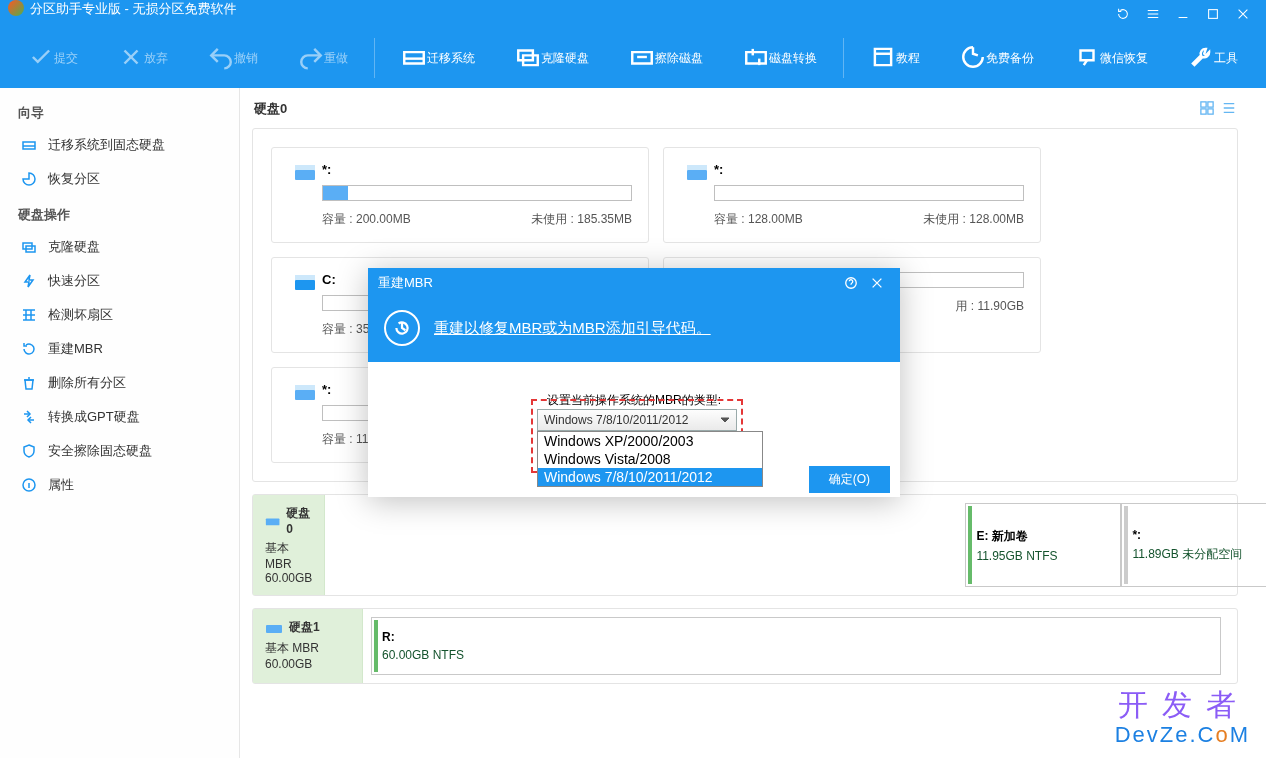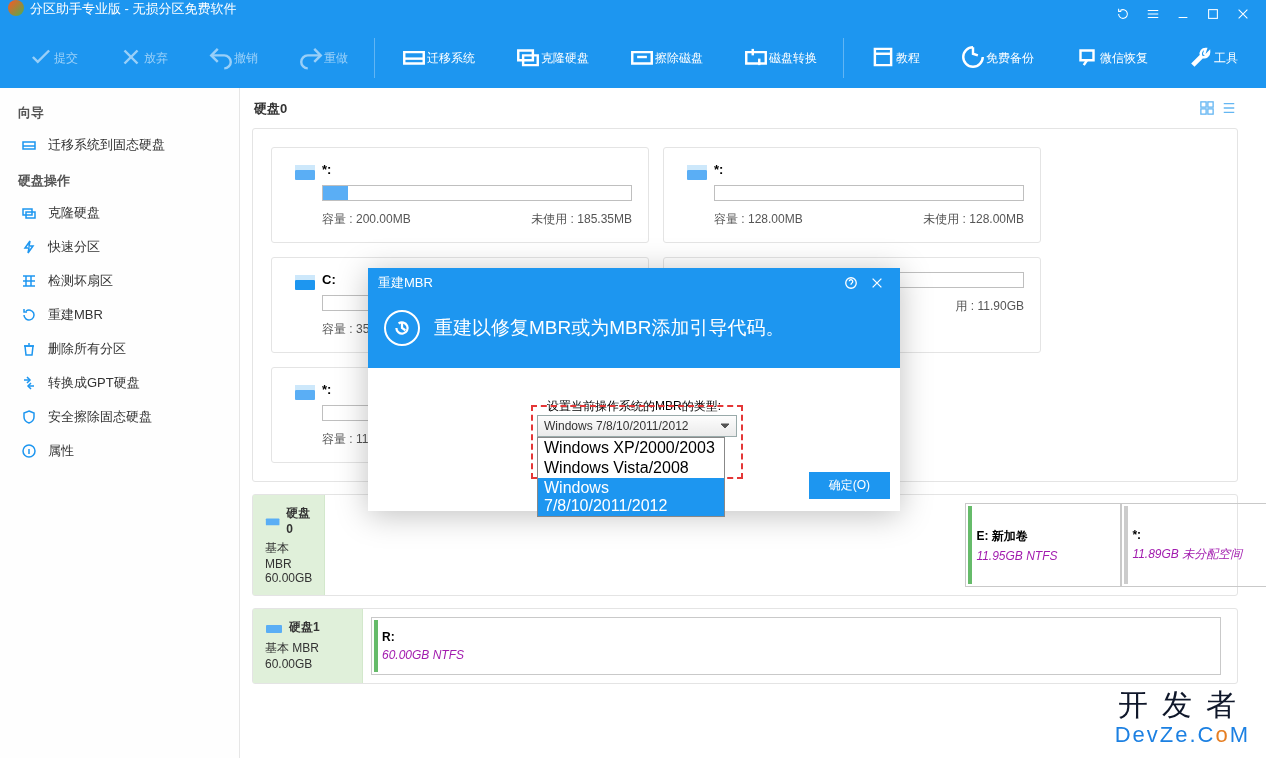--- a/index.html
+++ b/index.html
@@ -44,45 +44,45 @@
 
 .disk-row { border: 1px solid #e4e4e4; border-radius: 3px; margin-bottom: 12px; display: flex; min-height: 76px; }
 .disk-row .dlabel { width: 110px; background: #e0f0da; border-right: 1px solid #d3e8cc; padding: 10px 12px; font-size: 12px; color: #333; }
 .disk-row .dlabel .dh { display: flex; align-items: center; font-weight: bold; margin-bottom: 4px; }
 .disk-row .dlabel .dh svg { width: 18px; height: 14px; margin-right: 6px; }
 .disk-row .dparts { flex: 1; display: flex; padding: 8px; gap: 0; }
 .diskpart { border: 1px solid #c9c9c9; padding: 6px 10px; font-size: 12px; display: flex; flex-direction: column; justify-content: center; position: relative; }
 .diskpart .dpbar { position:absolute; left:2px; top:2px; bottom:2px; width:4px; background:#66bb6a; }
 .diskpart.alloc .dpbar{ background:#ccc;}
 .diskpart .dpn { font-weight: bold; }
-.diskpart .dps { color:#a21caf; margin-top:4px;font-style:italic;}
+.diskpart .dps { color:#14532d; margin-top:4px;}
 
 
 .dialog { position: absolute; top: 268px; left: 368px; width: 532px; background: #fff; box-shadow: 0 4px 30px rgba(0,0,0,0.25); z-index: 50; }
 .dlg-title { height: 30px; background: #1d96f0; color: #fff; display: flex; align-items: center; padding: 0 10px; font-size: 13px; }
 .dlg-title .spacer { flex: 1; }
 .dlg-title .dbtn { width: 26px; height: 30px; display:flex;align-items:center;justify-content:center; cursor:pointer;}
 .dlg-title .dbtn svg { stroke:#fff; fill:none; width:14px;height:14px; stroke-width:1.5;}
-.dlg-banner { background: #1d96f0; color: #fff; padding: 12px 16px 22px; display: flex; align-items: center; font-size: 19px; }
+.dlg-banner { background: #1d96f0; color: #fff; padding: 12px 16px 16px; display: flex; align-items: center; font-size: 15px; text-decoration: underline; }
 .dlg-banner .bico { width: 36px; height: 36px; border: 2px solid #fff; border-radius: 50%; display:flex;align-items:center;justify-content:center; margin-right: 14px;}
 .dlg-banner .bico svg{width:18px;height:18px;stroke:#fff;fill:none;stroke-width:2;}
 .dlg-body { padding: 30px 20px 16px; min-height: 100px; display:flex; align-items:flex-start; justify-content:center; font-size:12px; }
 .dlg-row { display:flex; align-items:center;flex-direction:column; }
 .dlg-select-wrap { position: relative; margin-left: 6px; }
 .dlg-select { width: 200px; height: 22px; border: 1px solid #9aa; font-size: 12px; padding: 0 6px; display:flex; align-items:center; justify-content:space-between; background: linear-gradient(#fdfdfd,#eaeaea); color:#333;}
 .dlg-select svg{width:10px;height:10px;stroke:#555;fill:#555;}
 .red-dash { position:absolute; top:-10px; left:-6px; right:-6px; height: 74px; border: 2px dashed #e43737; pointer-events:none;}
-.dropdown { position:absolute; top:22px; left:0; width:188px; background:#fff; border:1px solid #888; font-size:16px; z-index:2;}
+.dropdown { position:absolute; top:22px; left:0; width:226px; background:#fff; border:1px solid #888; font-size:14px; z-index:2;}
 .dropdown .opt { padding: 1px 6px; }
 .dropdown .opt.sel { background:#1d96f0; color:#fff;}
-.dlg-footer { display:flex; justify-content:flex-end; padding: 4px 10px 12px;}
+.dlg-footer { display:flex; justify-content:flex-end; padding: 4px 10px 4px;}
 .dlg-ok { background:#1d96f0; color:#fff; border:none; font-size:12px; padding:5px 20px; cursor:pointer;}
 
 .watermark { position: absolute; bottom: 10px; right: 16px; text-align: right; font-family: "SimSun", serif; }
-.watermark .cn { font-size: 30px; color: #0f172a; letter-spacing: 14px; }
+.watermark .cn { font-size: 30px; color: #8b5cf6; letter-spacing: 14px; }
 .watermark .en { font-size: 22px; color: #1c80e2; letter-spacing: 2px; margin-top: -4px; font-family: "Arial"; }
 .watermark .en .o { color: #e67e22; }
 </style>
 </head>
 <body>
 
 <div class="titlebar">
   <div class="logo"></div>
   <span>分区助手专业版 - 无损分区免费软件</span>
   <div class="spacer"></div>
@@ -210,20 +210,31 @@
     <div id="sb-wizard">
         <div class="sb-item ">
          <span style="display:flex;align-items:center">
             <span class="ico">
               <svg viewBox="0 0 16 16">
                 <path d="M2 5h12v7H2z"></path>
                 <path d="M2 9h12"></path>
               </svg>
             </span>
             <span>迁移系统到固态硬盘</span>
+          </span>
+
+       </div>
+        <div class="sb-item ">
+         <span style="display:flex;align-items:center">
+            <span class="ico">
+              <svg viewBox="0 0 16 16">
+                <path d="M8 2a6 6 0 1 1-6 6h6z"></path>
+              </svg>
+            </span>
+            <span>恢复分区</span>
           </span>
 
        </div>
       </div>
     <div class="sb-group-title">硬盘操作</div>
     <div id="sb-diskops">
         <div class="sb-item ">
          <span style="display:flex;align-items:center">
             <span class="ico">
               <svg viewBox="0 0 16 16">

